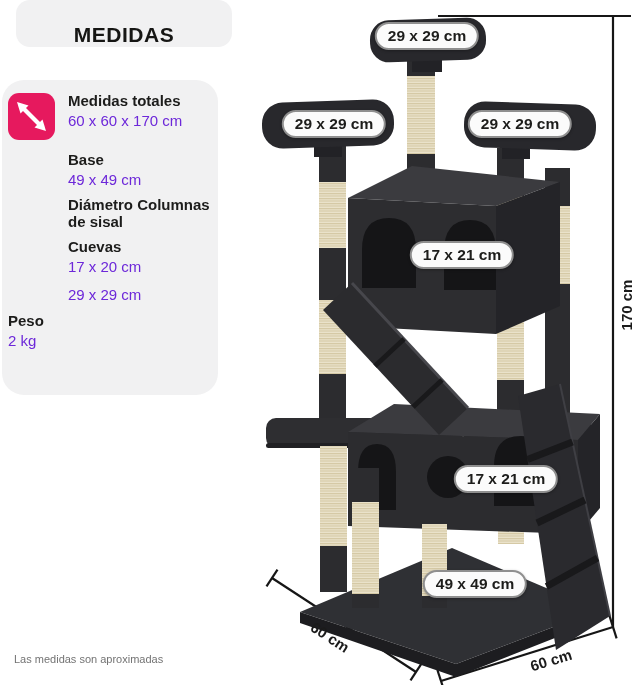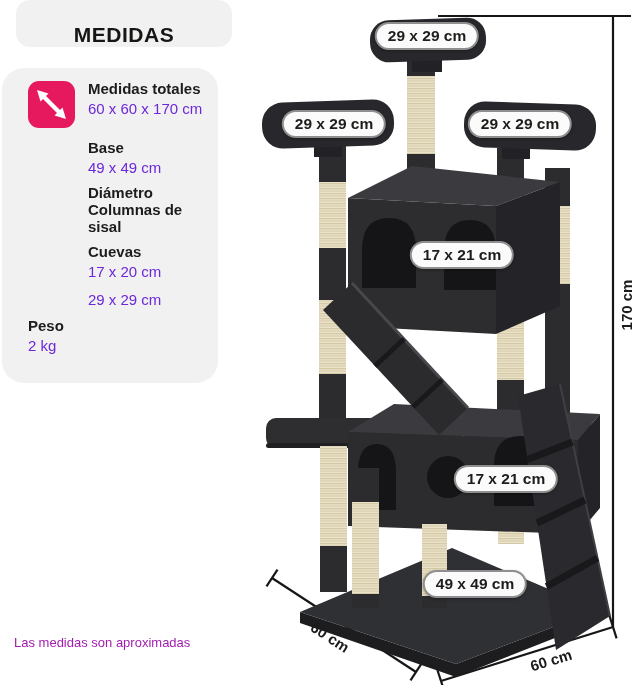--- a/index.html
+++ b/index.html
@@ -9,22 +9,22 @@
   }
   .stage svg.tree{position:absolute;left:0;top:0;}
   
   .title-box{
     position:absolute;left:2px;top:0;width:216px;height:47px;
     background:#f1f1f2;border-radius:14px;display:flex;align-items:flex-end;justify-content:center;margin-left:14px;
   }
   .title-box .title{font-size:21px;font-weight:bold;color:#161614;letter-spacing:.5px;}
   
   .spec-panel{
-    position:absolute;left:2px;top:68px;width:216px;height:315px;
-    background:#f1f1f2;border-radius:22px;box-sizing:border-box;padding:13px 0 0 26px;
+    position:absolute;left:2px;top:80px;width:216px;height:315px;
+    background:#f1f1f2;border-radius:22px;box-sizing:border-box;padding:13px 0 0 6px;
   }
   .spec-row{display:flex;gap:13px;margin-bottom:8px;align-items:flex-start;}
   .icon-slot{width:47px;flex:0 0 47px;}
   .spec-text{width:150px;}
   .spec-text.offset{margin-top:1px;}
   .spec-label{font-weight:bold;font-size:15px;line-height:1.13;color:#1c1c1b;}
   .spec-value{font-size:15px;line-height:1.2;color:#6d28d9;margin-top:2px;}
   
   .pill{
     position:absolute;transform:translate(-50%,-50%);
@@ -34,21 +34,21 @@
   }
   
   .dim-label{
     position:absolute;font-size:15px;font-weight:bold;color:#1b1b1b;white-space:nowrap;
     transform-origin:center center;
   }
   .dim-170{left:626px;top:305px;transform:translate(-50%,-50%) rotate(-90deg);}
   .dim-60-left{left:330px;top:637px;transform:translate(-50%,-50%) rotate(33deg);}
   .dim-60-right{left:551px;top:660px;transform:translate(-50%,-50%) rotate(-17deg);}
   
-  .footnote{position:absolute;left:14px;top:635px;font-size:13px;color:#a21caf;}
+  .footnote{position:absolute;left:14px;top:653px;font-size:11px;color:#737373;}
 </style>
 </head>
 <body>
 
 <div class="stage">
 
   <svg class="tree" width="640" height="685" viewBox="0 0 640 685">
     <defs>
       <pattern id="sisal" width="8" height="5" patternUnits="userSpaceOnUse">
         <rect width="8" height="5" fill="#eae2ca"></rect>

